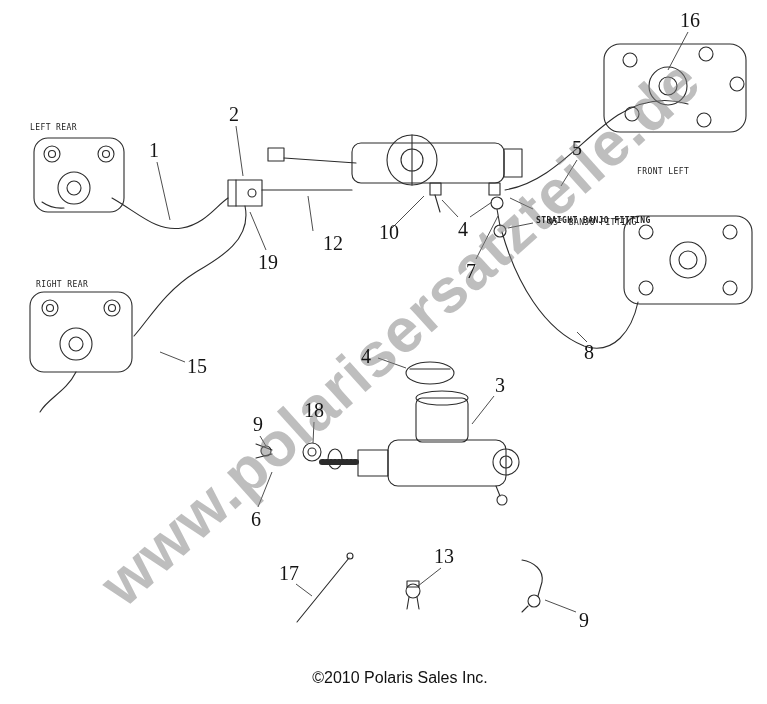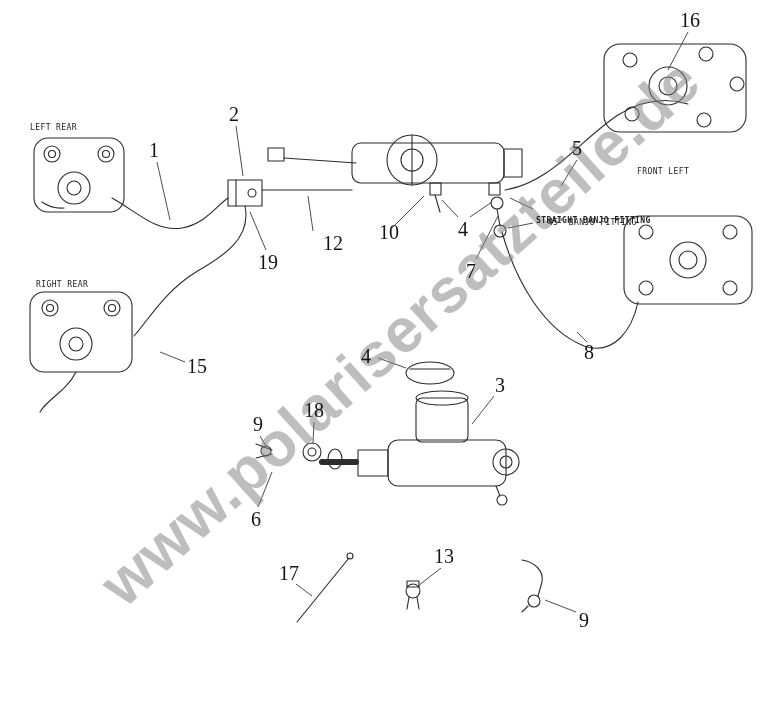--- a/index.html
+++ b/index.html
@@ -216,13 +216,14 @@
       <span class="callout" style="left: 268px; top: 262px;">19</span>
     </div>
   <div>
       <span class="part-label" style="left: 14px; top: 124px; padding-left: 16px;">LEFT REAR</span>
       <span class="part-label" style="left: 36px; top: 281px; text-align: right;">RIGHT REAR</span>
       <span class="part-label" style="left: 637px; top: 168px;">FRONT LEFT</span>
       <span class="part-label" style="left: 536px; top: 217px; font-weight: bold;">STRAIGHT BANJO FITTING</span>
       <span class="part-label" style="left: 548px; top: 219px;">45° BANJO FITTING</span>
     </div>
 
+  <div class="copyright">©2010 Polaris Sales Inc.</div>
 </div>
 
 </body></html>

